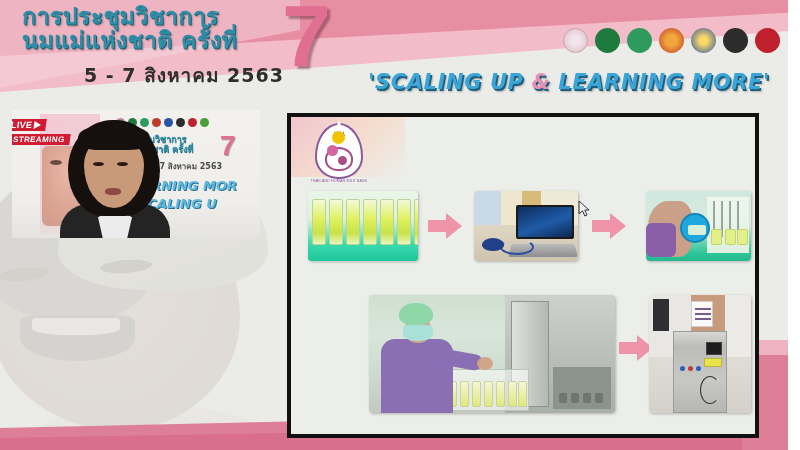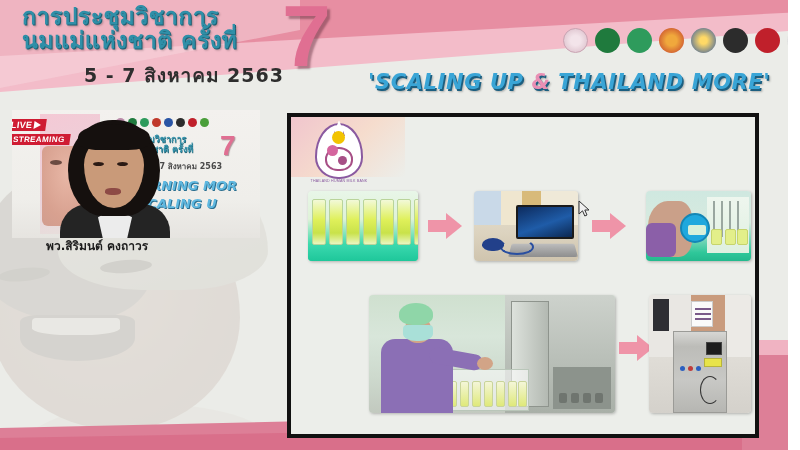--- a/index.html
+++ b/index.html
@@ -502,21 +502,21 @@
   <div class="right-pink"></div>
 
   <div class="conf-title">
     <span>การประชุมวิชาการ</span>
     <span class="l2">นมแม่แห่งชาติ ครั้งที่</span>
   </div>
   <div class="conf-date">5 - 7 สิงหาคม 2563</div>
   <div class="big-seven">7</div>
 
   <div class="tagline">
-    <span>'SCALING UP </span><span class="amp">&amp;</span><span> THAILAND MORE'</span>
+    <span>'SCALING UP </span><span class="amp">&amp;</span><span> LEARNING MORE'</span>
   </div>
 
   <div class="logo-row">
     <div class="logo lg1"></div>
     <div class="logo lg2"></div>
     <div class="logo lg3"></div>
     <div class="logo lg4"></div>
     <div class="logo lg5"></div>
     <div class="logo lg6"></div>
     <div class="logo lg7"></div>
@@ -559,21 +559,20 @@
       <div class="v-mouth"></div>
     </div>
 
     <div class="live-badge">
       <span>LIVE</span>
       <span class="play"></span>
     </div>
     <div class="stream-badge">STREAMING</div>
   </div>
 
-  <div class="speaker-name">พว.สิริมนต์  คงถาวร</div>
 
   <div class="slide">
     <div class="slide-wm"></div>
 
     <div class="milk-logo">
       <div class="drop"></div>
       <div class="drop-tip"></div>
       <div class="drop-yellow"></div>
       <div class="drop-mom"></div>
       <div class="drop-head"></div>

